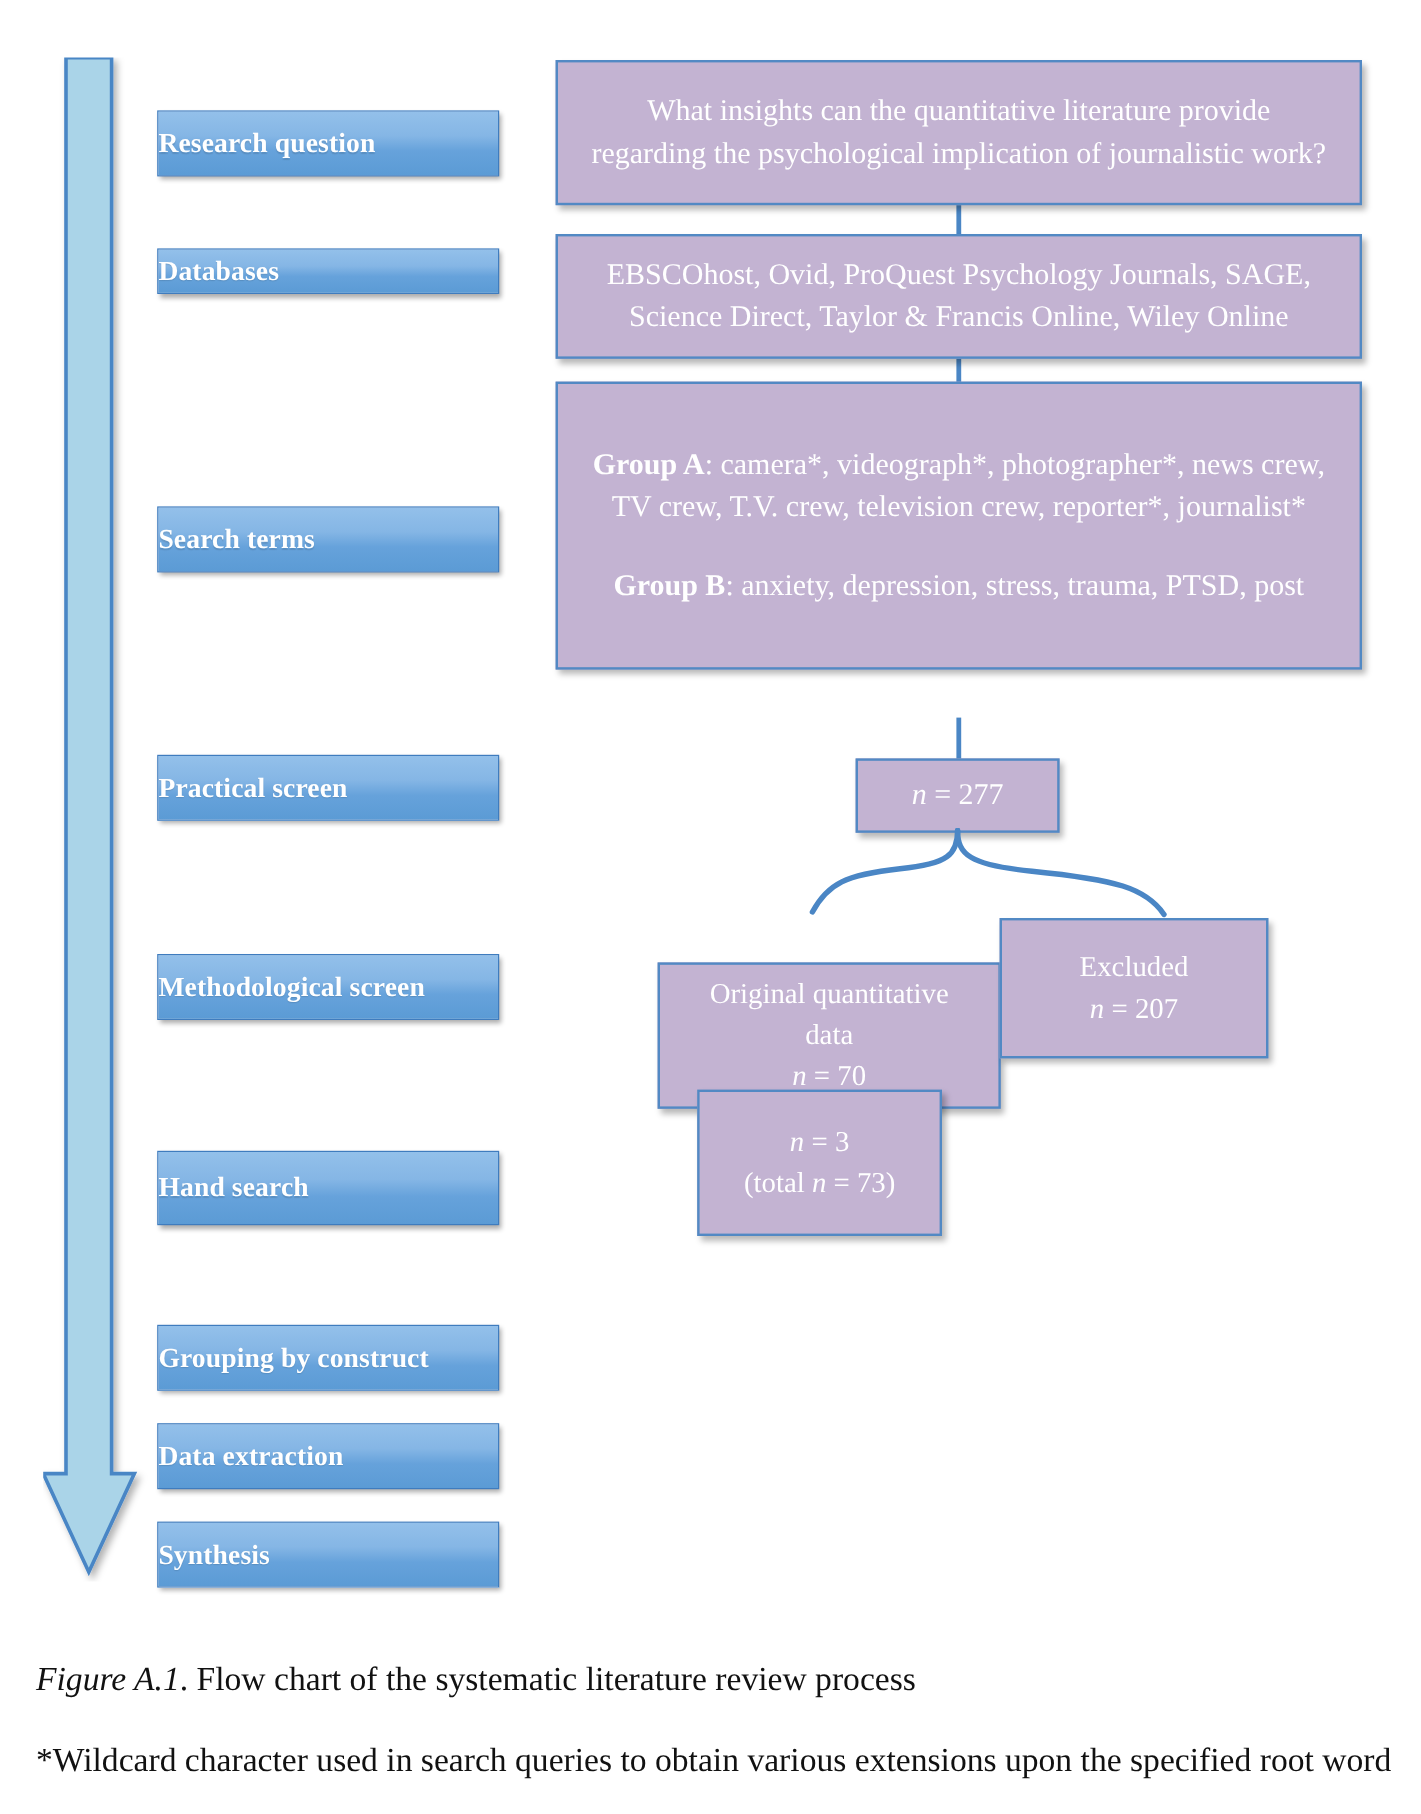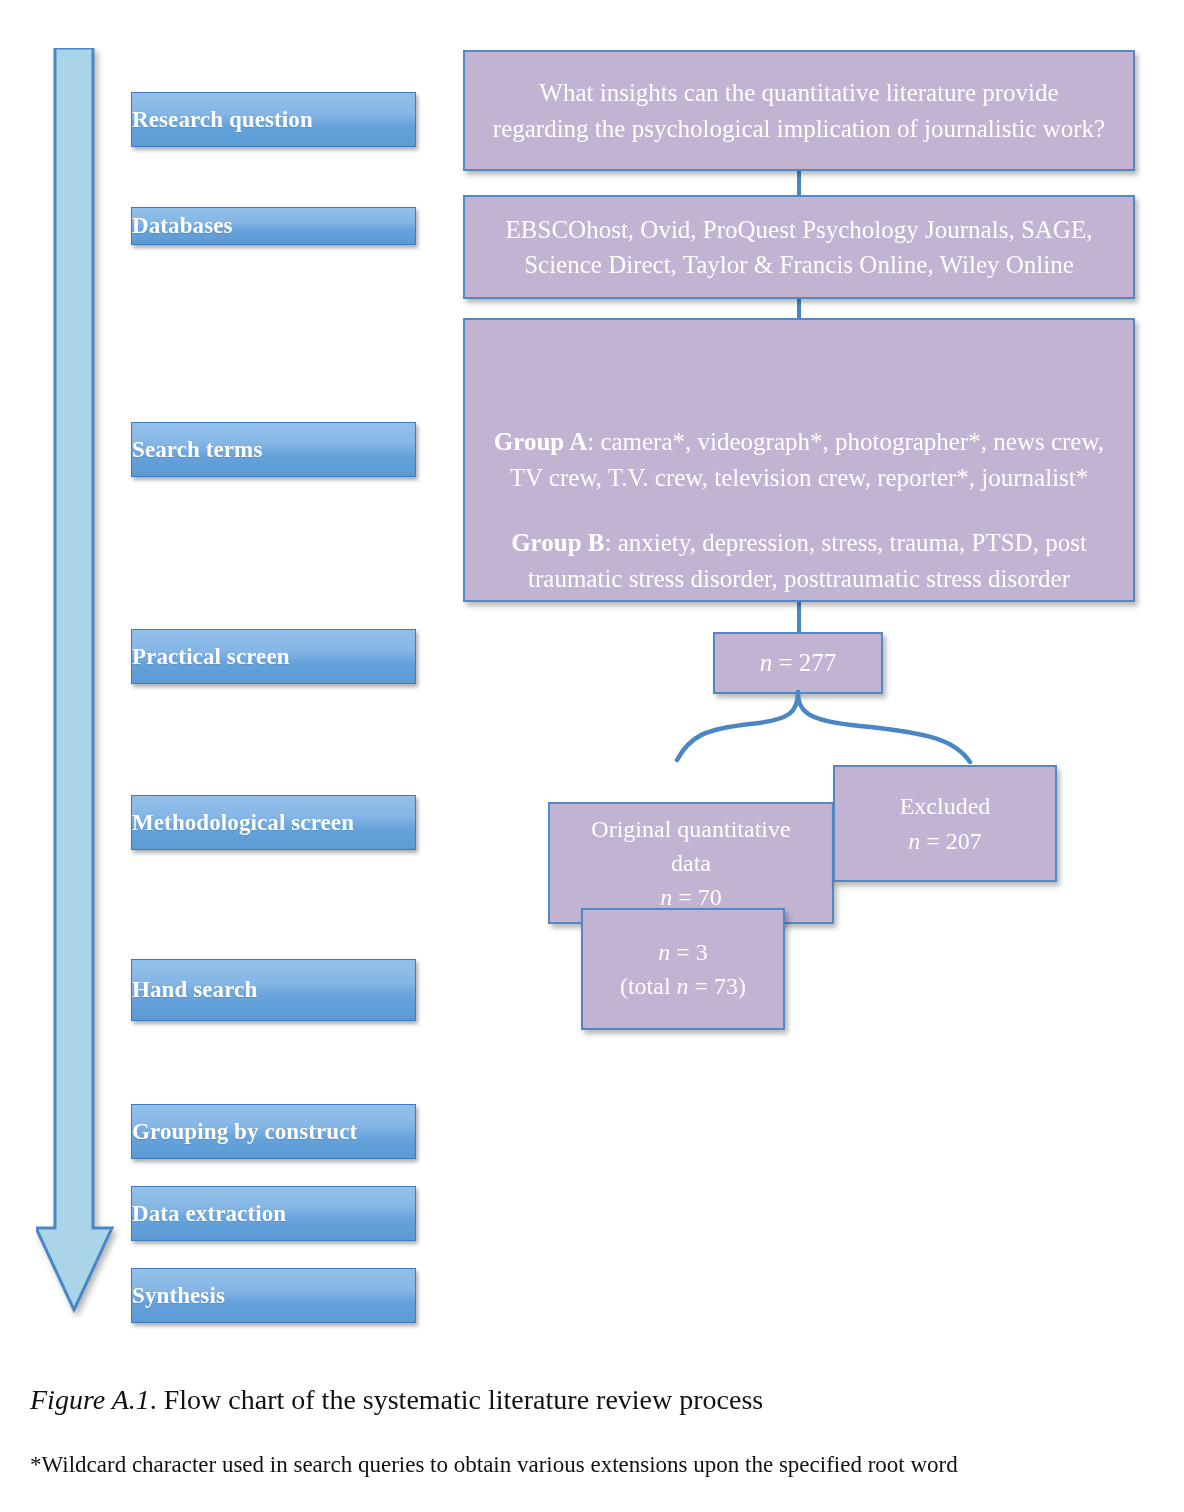--- a/index.html
+++ b/index.html
@@ -97,21 +97,21 @@
     top: 1384px;
     font-size: 28px;
     color: #111111;
     white-space: nowrap;
   }
   .caption-main .fig { font-style: italic; }
   .caption-note {
     position: absolute;
     left: 30px;
     top: 1452px;
-    font-size: 23px;
+    font-size: 28px;
     color: #111111;
     white-space: nowrap;
   }
 </style>
 </head>
 <body>
 
 <div id="stage">
 
   <div class="flow-arrow">
@@ -173,30 +173,29 @@
     </div>
   </div>
 
   <div class="content-box" style="left:463px;top:195px;width:672px;height:104px;justify-content:center;">
     <div class="inner">
       <div>EBSCOhost, Ovid, ProQuest Psychology Journals, SAGE,</div>
       <div>Science Direct, Taylor &amp; Francis Online, Wiley Online</div>
     </div>
   </div>
 
-  <div class="content-box" style="left:463px;top:318px;width:672px;height:284px;align-items:flex-end;">
+  <div class="content-box" style="left:463px;top:318px;width:672px;height:240px;">
     <div class="inner">
       <div>
         <div><b>Group A</b><span>: camera*, videograph*, photographer*, news crew,</span></div>
         <div>TV crew, T.V. crew, television crew, reporter*, journalist*</div>
       </div>
       <div style="height:30px;"></div>
       <div>
         <div><b>Group B</b><span>: anxiety, depression, stress, trauma, PTSD, post</span></div>
-        <div>traumatic stress disorder, posttraumatic stress disorder</div>
       </div>
     </div>
   </div>
 
   <div class="content-box" style="left:713px;top:632px;width:170px;height:62px;">
     <div class="inner">
       <div><i>n</i><span> = 277</span></div>
     </div>
   </div>
 

